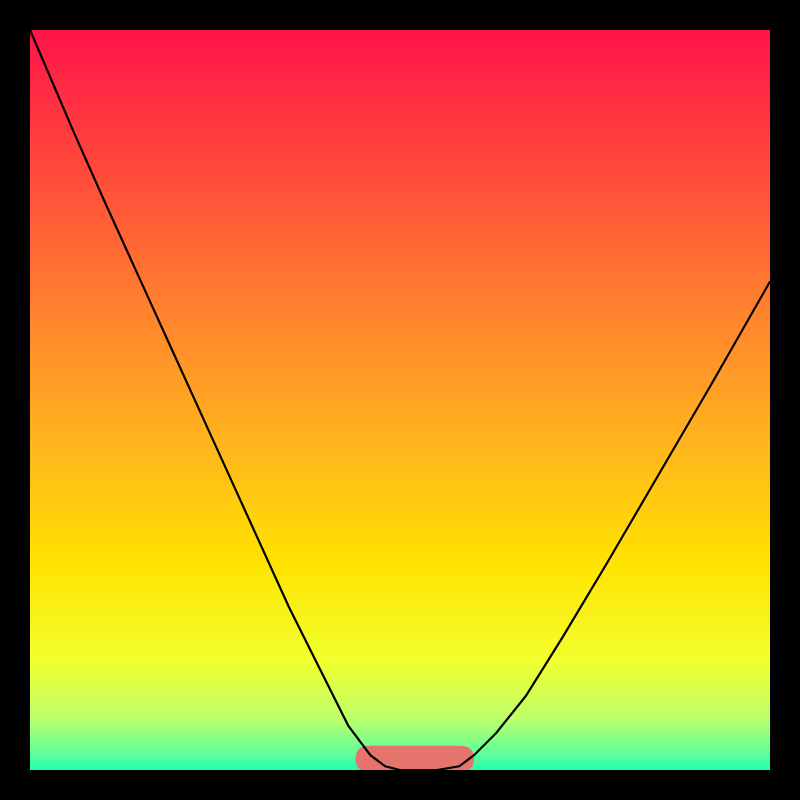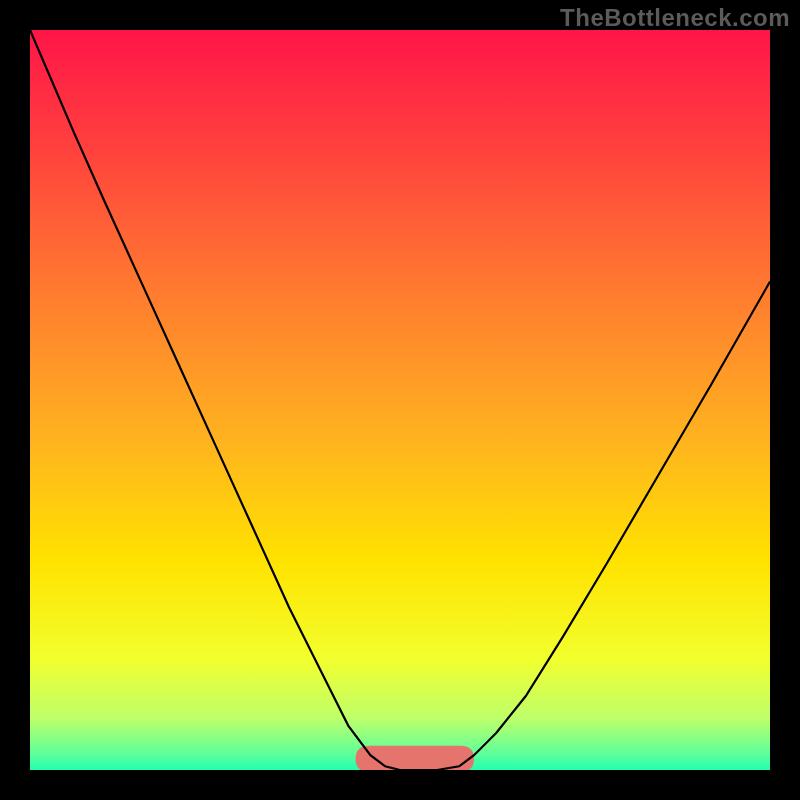--- a/index.html
+++ b/index.html
@@ -45,21 +45,20 @@
   .curve {
     fill: none;
     stroke: #000;
     stroke-width: 2.2;
   }
 </style>
 </head>
 <body>
 
 <div class="frame">
-  <div class="watermark">TheBottleneck.com</div>
 
   <div class="plot-area">
     <svg viewBox="0 0 740 740" preserveAspectRatio="none">
       <defs>
         <linearGradient id="bg-grad" x1="0" y1="0" x2="0" y2="1">
             <stop offset="0%" stop-color="#ff1548"></stop>
             <stop offset="15%" stop-color="#ff3e3e"></stop>
             <stop offset="35%" stop-color="#ff7a30"></stop>
             <stop offset="55.00000000000001%" stop-color="#ffb21f"></stop>
             <stop offset="72%" stop-color="#ffe300"></stop>

